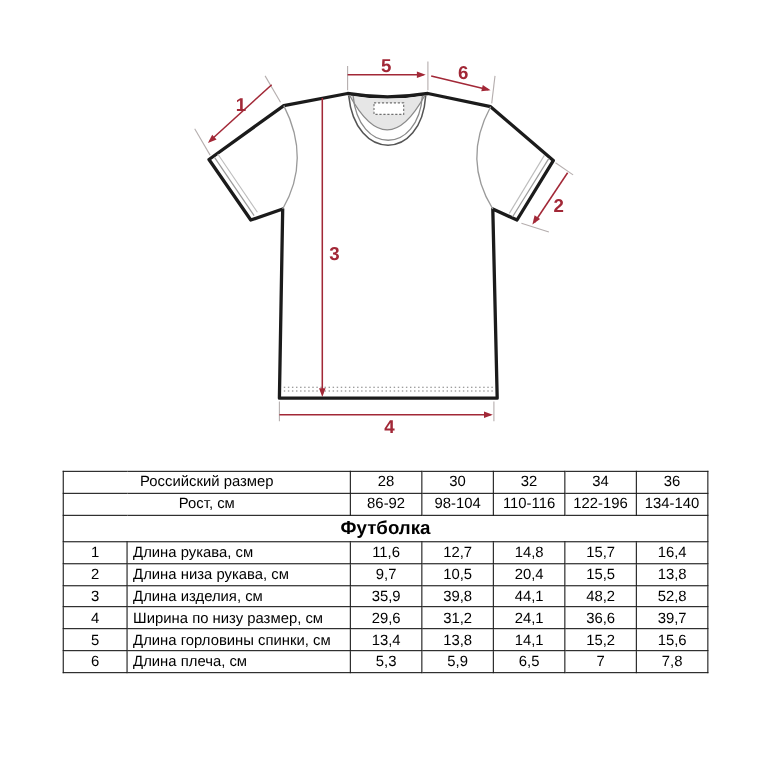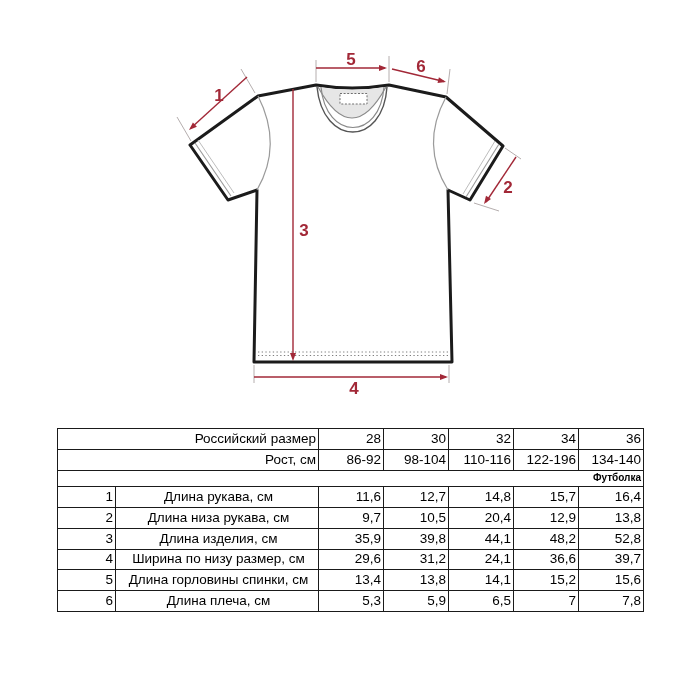--- a/index.html
+++ b/index.html
@@ -5,25 +5,25 @@
   html,body{margin:0;padding:0;background:#ffffff;}
   body{width:700px;height:700px;position:relative;font-family:"Liberation Sans",sans-serif;color:#111;}
   .stage{position:absolute;inset:0;background:#fff;}
   svg{position:absolute;left:0;top:0;}
   .size-table{
     position:absolute;left:57px;top:428px;width:586px;height:184px;
     border-collapse:collapse;table-layout:fixed;
     font-size:13.5px;line-height:1.05;color:#000;
   }
   .size-table td{
-    border:1px solid #1a1a1a;text-align:right;vertical-align:middle;
+    border:1px solid #1a1a1a;text-align:center;vertical-align:middle;
     padding:1px 2px;overflow:hidden;white-space:nowrap;
   }
-  .size-table td.lbl{text-align:center;padding-left:5px;}
-  .size-table td.section{font-weight:bold;font-size:10px;}
+  .size-table td.lbl{text-align:left;padding-left:5px;}
+  .size-table td.section{font-weight:bold;font-size:17px;}
   .dim-num{font-weight:bold;font-size:17px;fill:#a22837;}
 </style>
 </head>
 <body>
 
 <div class="stage">
 
   <svg width="700" height="420" viewBox="0 0 700 420">
 
     <path d="M190,145 L258,96 L316,85 Q352,91 389,85 L446,97 L503,146 L470,200 L448,190 L452,362 L254,362 L257,190 L228,200 Z" fill="#ffffff" stroke="#1b1b1b" stroke-width="3" stroke-linejoin="round"></path>
@@ -121,21 +121,21 @@
         <td>14,8</td>
         <td>15,7</td>
         <td>16,4</td>
       </tr>
       <tr>
         <td>2</td>
         <td class="lbl">Длина низа рукава, см</td>
         <td>9,7</td>
         <td>10,5</td>
         <td>20,4</td>
-        <td>12,9</td>
+        <td>15,5</td>
         <td>13,8</td>
       </tr>
       <tr>
         <td>3</td>
         <td class="lbl">Длина изделия, см</td>
         <td>35,9</td>
         <td>39,8</td>
         <td>44,1</td>
         <td>48,2</td>
         <td>52,8</td>

